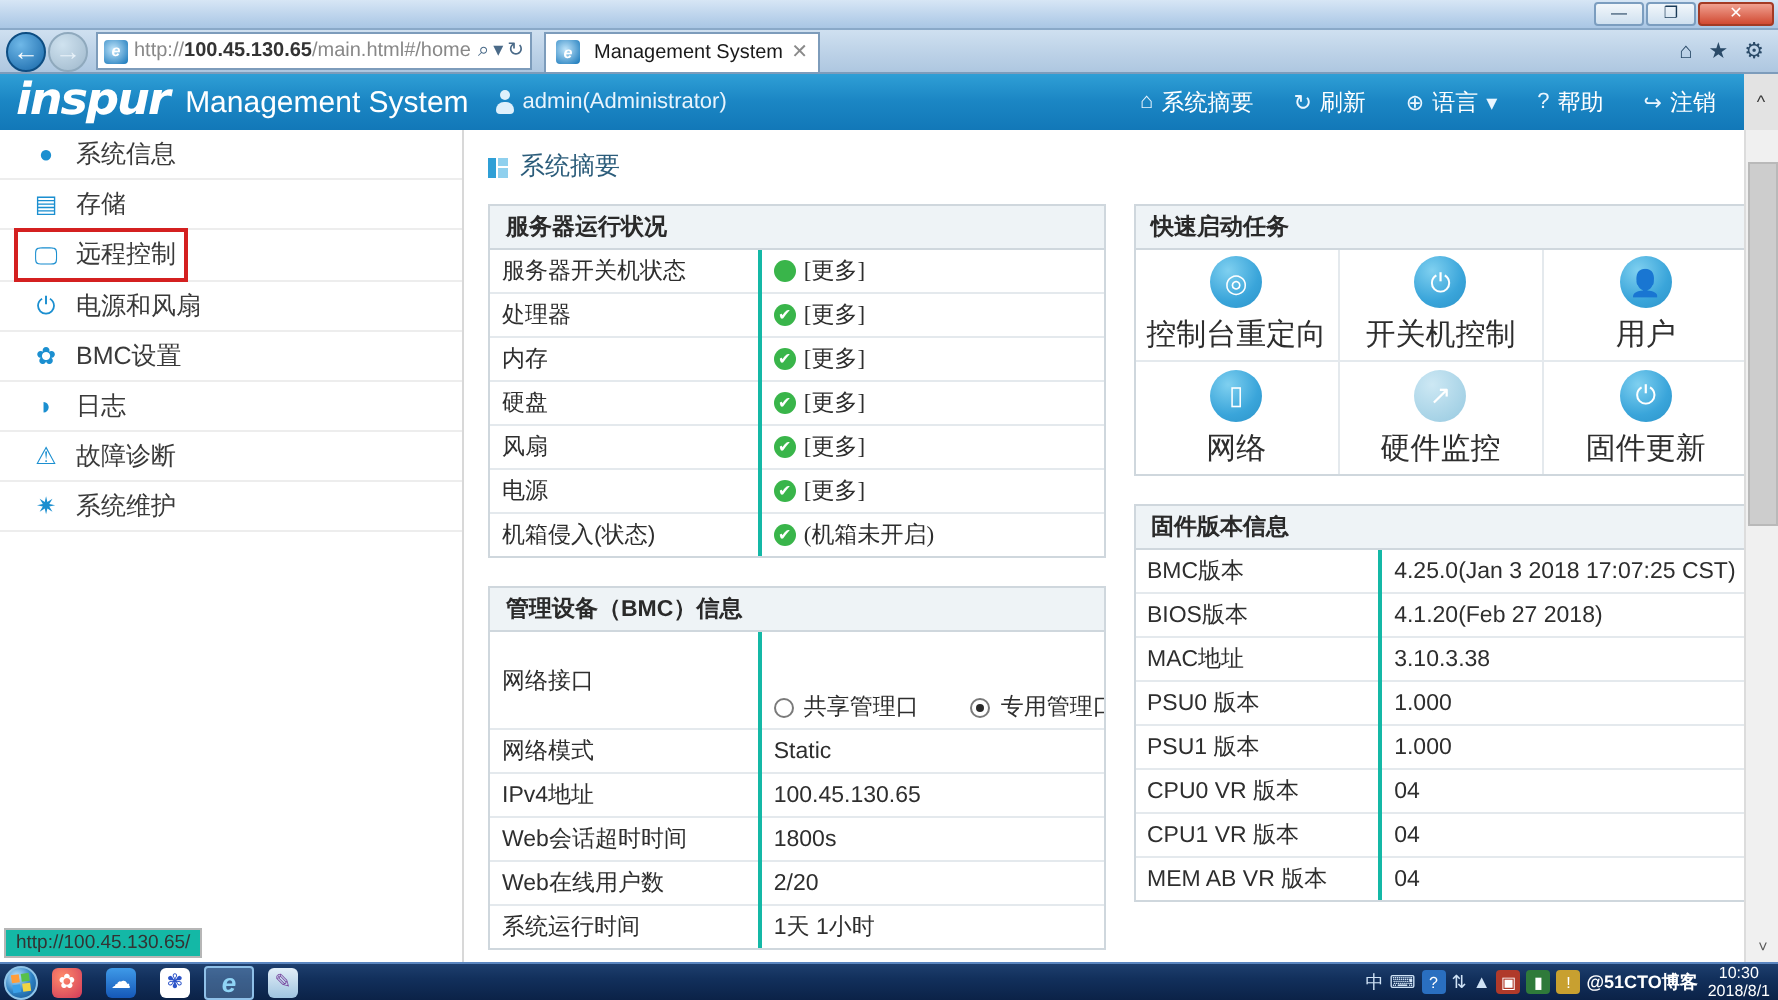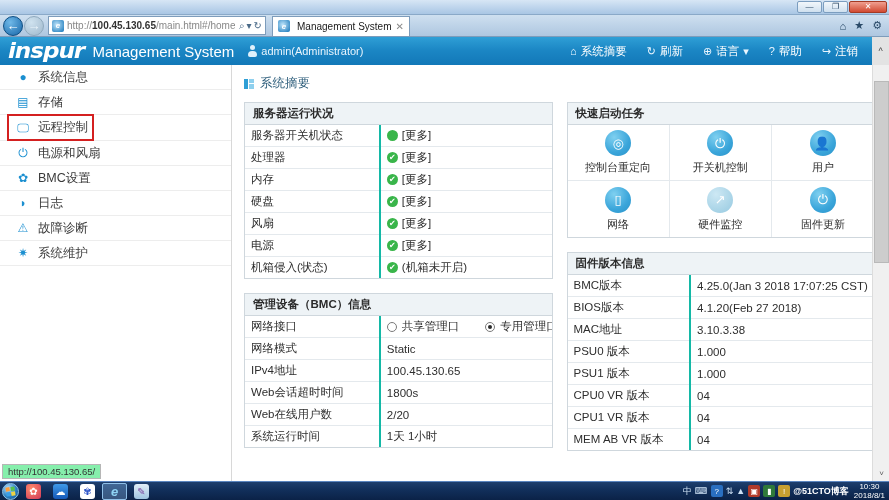--- a/index.html
+++ b/index.html
@@ -159,42 +159,42 @@
   .kv.fw td.k { width: 40%; }
   .statdot {
     display:inline-block; width:11px; height:11px; border-radius:50%;
     background: #39b54a; vertical-align:-2px; margin-right:4px;
     position: relative;
   }
   .statdot.check::after{
     content:"\2714"; position:absolute; inset:0; color:#fff;
     font-size:8px; line-height:11px; text-align:center;
   }
-  .more { color:#2e2e2e; }
+  .more { color:#2e2e2e;font-family:Liberation Serif, serif; }
 
   
   .qgrid { display:grid; grid-template-columns: repeat(3,1fr); }
   .qcell {
     border-right: 1px solid #e4e9ed; border-bottom: 1px solid #e4e9ed;
     height: 56px; display:flex; flex-direction:column;
     align-items:center; justify-content:center; gap:4px;
   }
   .qcell:nth-child(3n){ border-right:none; }
   .qcell:nth-child(n+4){ border-bottom:none; }
   .qicon {
     width: 26px; height: 26px; border-radius: 50%;
     background: radial-gradient(circle at 35% 28%,#7fd0f0,#3aa5da 60%,#2b93c9);
     color:#fff; display:flex; align-items:center; justify-content:center;
     font-size: 13px; line-height:1;
   }
   .qicon.pale { background: radial-gradient(circle at 35% 28%,#cde8f4,#a9d4e7 65%,#97c9e0); color:#fff;}
-  .qlabel { font-size: 11px; color:#2e2e2e; }
-
-  
-  .radiorow { display:flex; align-items:center; gap: 26px; font-size:11.5px; }
+  .qlabel { font-size: 15px; color:#2e2e2e; }
+
+  
+  .radiorow { display:flex; align-items:center; gap: 26px; font-size:11.5px;margin-top:27px; }
   .radio { display:flex; align-items:center; gap:5px; }
   .rdot {
     width:10px;height:10px;border-radius:50%;border:1px solid #7a7a7a;
     background:#fff; display:inline-block; position:relative;
   }
   .rdot.on::after{
     content:""; position:absolute; top:2px; left:2px;
     width:4px;height:4px;border-radius:50%;background:#2a2a2a;
   }
 
@@ -203,21 +203,21 @@
     position:absolute; right:0; top:28px; width:17px; height:416px;
     background:#f0f0f0; border-left:1px solid #dcdcdc;
   }
   .ps-arrow{height:16px;display:flex;align-items:center;justify-content:center;font-size:8px;color:#5a5a5a;background:#f0f0f0;}
   .ps-thumb{position:absolute;top:16px;left:1px;width:15px;height:182px;background:#cdcdcd;border:1px solid #b9b9b9;}
   .ps-arrow.down{position:absolute;bottom:0;left:0;width:17px;}
 
   
   .statusurl {
     position:absolute; left:2px; bottom:2px;
-    background:#86efac; border:1px solid #b6b6b6;
+    background:#14b8a6; border:1px solid #b6b6b6;
     font-size:9.5px; color:#333; padding:1px 5px; z-index: 20;
   }
 
   
   .taskbar {
     position: absolute; bottom: 0; left: 0; width: 889px; height: 19px;
     background: linear-gradient(180deg,#1e3f6e 0%,#12305c 40%,#0b2247 100%);
     border-top: 1px solid #5b86c0;
     display: flex; align-items: center; padding: 0 2px;
   }

